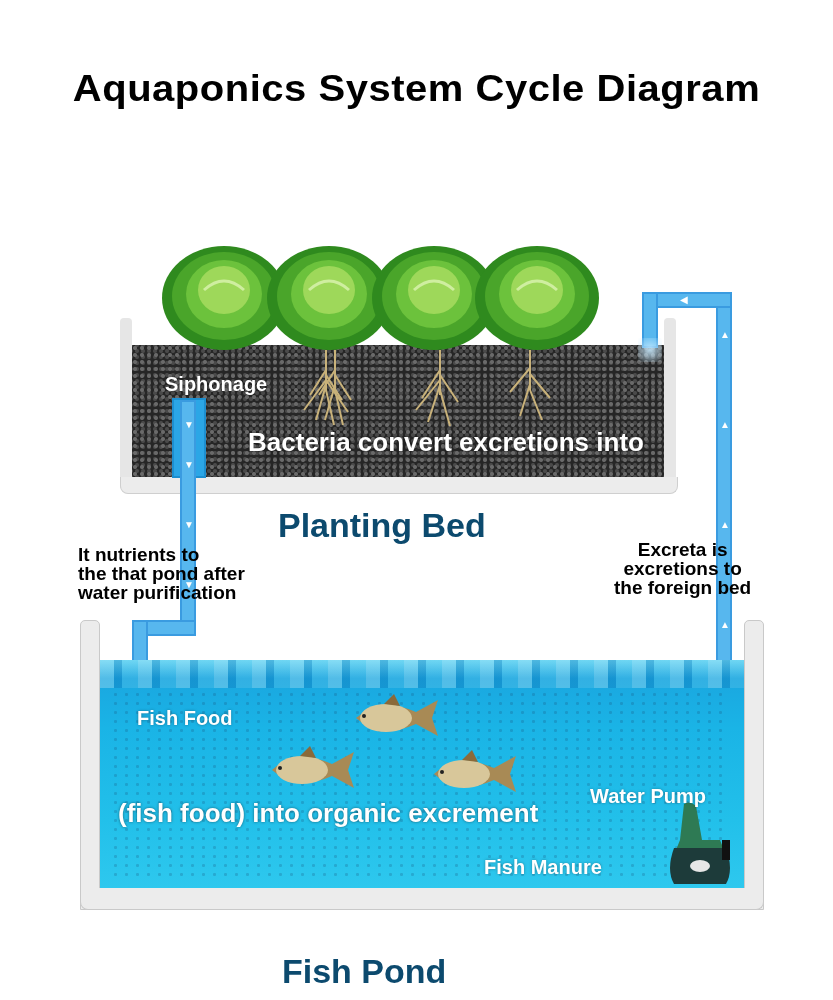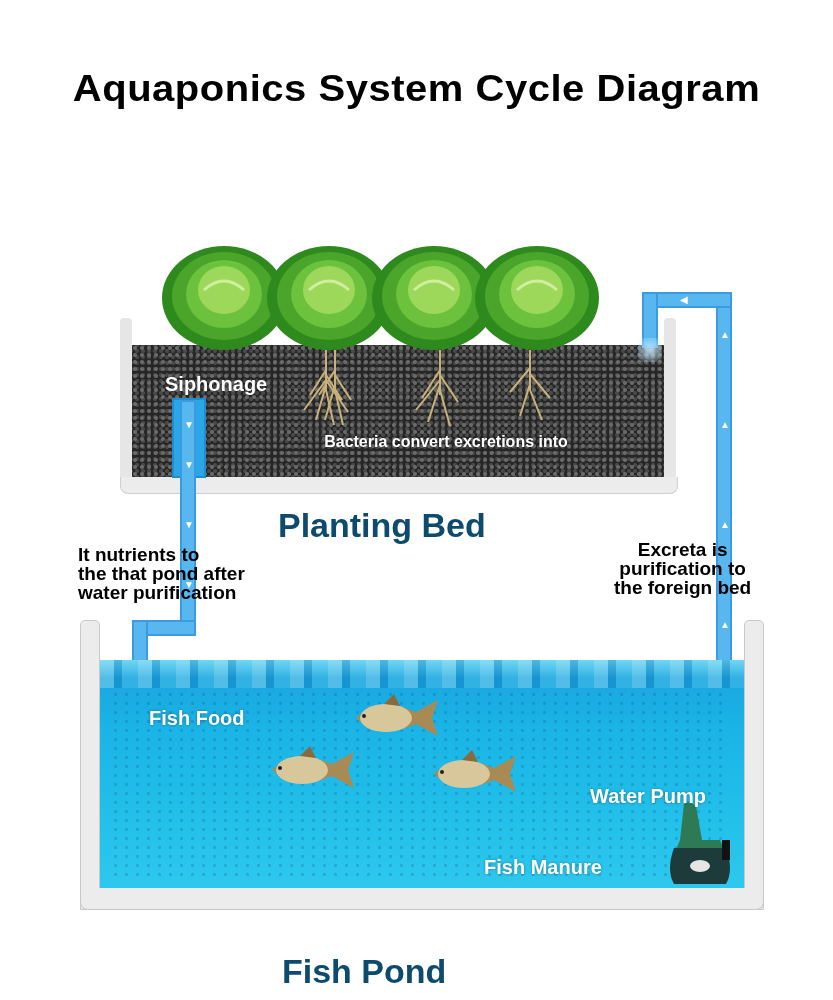--- a/index.html
+++ b/index.html
@@ -4,21 +4,21 @@
 <style>
   html, body { margin:0; padding:0; }
   body { width:833px; height:1000px; background:#ffffff; position:relative; overflow:hidden;
          font-family:"Liberation Sans", "DejaVu Sans", sans-serif; }
   .abs { position:absolute; }
   .title { left:0; width:833px; top:68px; text-align:center; font-size:37px; font-weight:bold; color:#000;
            letter-spacing:0.5px; transform:scaleX(1.08); transform-origin:center; }
   .heading { font-size:34px; font-weight:bold; color:#0c4a6e; }
   .blk { font-size:19px; font-weight:bold; color:#000; line-height:19px; }
   .wht { font-size:20px; font-weight:bold; color:#fff; text-shadow:0 0 3px rgba(0,0,0,0.35); line-height:20px; }
-  .wht-l { font-size:16px; font-weight:bold; color:#fff; line-height:20px; text-shadow:0 0 3px rgba(0,0,0,0.5); }
+  .wht-l { font-size:26px; font-weight:bold; color:#fff; line-height:20px; text-shadow:0 0 3px rgba(0,0,0,0.5); }
   .bed-wall-l { left:120px; top:318px; width:12px; height:170px; background:#e6e6e6; border-radius:4px 4px 0 0; }
   .bed-wall-r { left:664px; top:318px; width:12px; height:170px; background:#e6e6e6; border-radius:4px 4px 0 0; }
   .gravel { left:132px; top:345px; width:532px; height:132px;
             background:
               radial-gradient(circle at 3px 3px, #6a6a6a 1.5px, transparent 2.5px) 0 0/7px 7px,
               radial-gradient(circle at 2px 2px, #4a4a4a 1.5px, transparent 2.5px) 3px 4px/6px 6px,
               #262626; }
   .bed-base { left:120px; top:477px; width:556px; height:16px; background:#ececec; border:1px solid #cfcfcf; border-top:none; border-radius:0 0 8px 8px; }
 
   
@@ -127,21 +127,21 @@
 <div class="abs heading" style="left:278px;top:506px;">Planting Bed</div>
 
 <div class="abs blk" style="left:78px;top:545px;">
   <div>It nutrients to</div>
   <div>the that pond after</div>
   <div>water purification</div>
 </div>
 
 <div class="abs blk" style="left:614px;top:540px;text-align:center;">
   <div>Excreta is</div>
-  <div>purification to</div>
+  <div>excretions to</div>
   <div>the foreign bed</div>
 </div>
 
 <div>
   <div class="abs water"></div>
   <div class="abs water-surface"></div>
   <div class="abs bubbles"></div>
   <div class="abs pond-wall-l"></div>
   <div class="abs pond-wall-r"></div>
   <div class="abs pond-base"></div>
@@ -165,20 +165,21 @@
     <circle cx="14" cy="24" r="2" fill="#222"></circle>
   </svg>
 
   <svg class="abs pump" viewBox="0 0 74 86">
     <path d="M22 4 Q28 0 34 6 L40 40 L58 40 L62 50 L14 50 L18 40 Z" fill="#2e7a54"></path>
     <path d="M12 48 L64 48 Q72 70 64 84 L12 84 Q4 70 12 48 Z" fill="#1d3b3a"></path>
     <ellipse cx="38" cy="66" rx="10" ry="6" fill="#e6e6e6"></ellipse>
     <rect x="60" y="40" width="8" height="20" fill="#111"></rect>
   </svg>
 
-  <div class="abs wht" style="left:137px;top:708px;margin-left:12px;">Fish Food</div>
+  <div class="abs wht" style="left:137px;top:708px;">Fish Food</div>
   <div class="abs wht-l" style="left:118px;top:803px;">
+    <div>(fish food) into organic excrement</div>
   </div>
   <div class="abs wht" style="left:590px;top:786px;">Water Pump</div>
   <div class="abs wht" style="left:484px;top:857px;">Fish Manure</div>
 </div>
 
 <div class="abs heading" style="left:282px;top:928px;margin-top:24px;">Fish Pond</div>
 
 </body></html>

